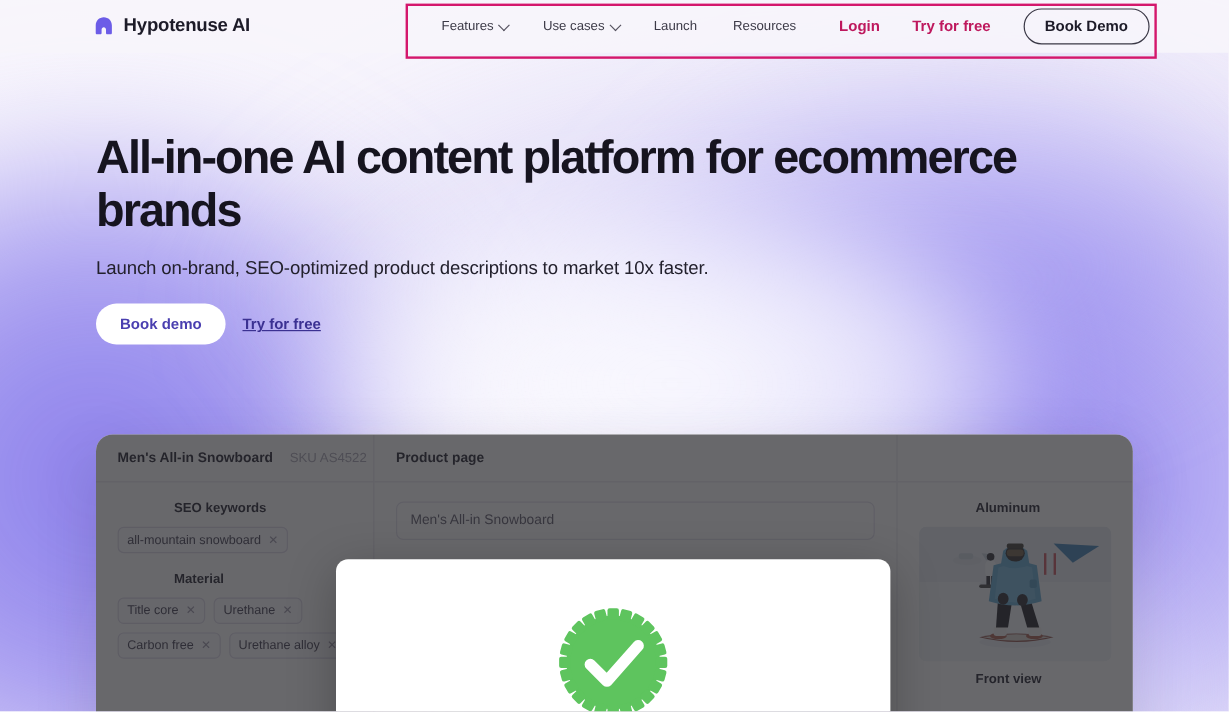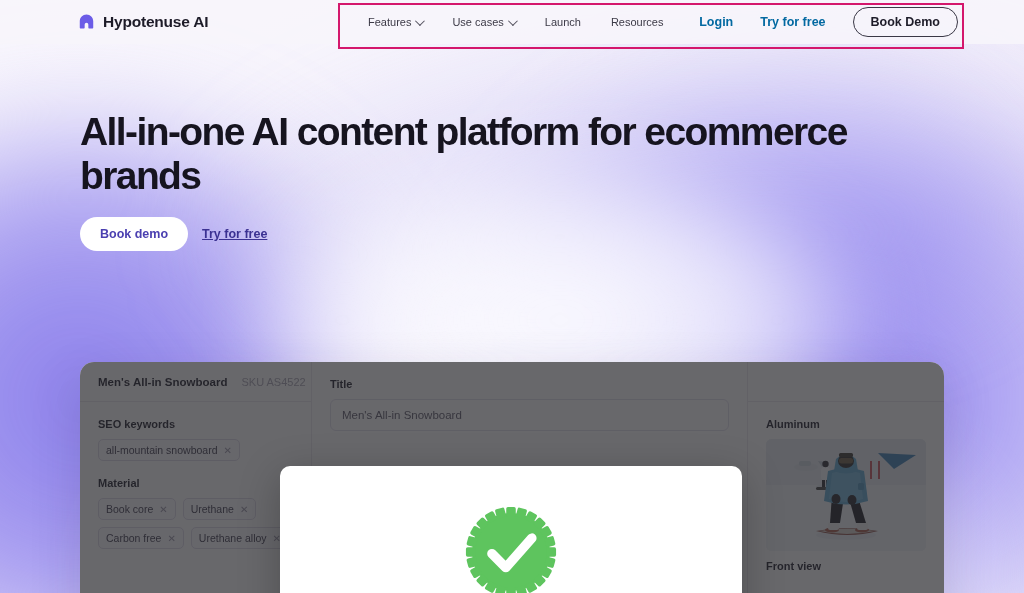--- a/index.html
+++ b/index.html
@@ -114,21 +114,21 @@
 
   .nav-right {
     position: absolute;
     right: 66px;
     display: flex;
     align-items: center;
     gap: 18px;
   }
   .nav-login, .nav-try {
     font-size: 12.5px;
-    color: #0369a1;
+    color: #be185d;
     font-weight: 600;
     cursor: pointer;
     white-space: nowrap;
   }
   .nav-try { padding: 5px 9px; border-radius: 14px; }
   .btn-book-demo {
     font-size: 12.5px;
     font-weight: 700;
     color: #1d1b28;
     border: 1.2px solid #3a3846;
@@ -213,24 +213,24 @@
     display: flex;
     align-items: center;
     padding: 0 18px;
     border-bottom: 1px solid #e9e7ef;
     gap: 14px;
   }
   .dash-head-title { font-size: 11.5px; font-weight: 700; color: #1d1b28; white-space: nowrap; }
   .dash-head-sku   { font-size: 11px; color: #a9a6b4; white-space: nowrap; }
 
   .dash-body { padding: 16px 18px 0 18px; }
-  .field-label { font-size: 11px; font-weight: 700; color: #1d1b28; margin-bottom: 9px; }
+  .field-label { font-size: 11px; font-weight: 700; color: #1d1b28; margin-bottom: 9px; margin-left: 47px; }
   .tag-row { display: flex; flex-wrap: wrap; gap: 7px; margin-bottom: 16px; }
   .tag {
-    display: inline-flex; align-items: center; gap: 6px;
+    display: inline-flex; align-items: flex-start; gap: 6px;
     border: 1px solid #ddd9e8;
     border-radius: 5px;
     padding: 4px 7px;
     font-size: 10.5px;
     color: #3e3b4d;
     background: #fbfaff;
     white-space: nowrap;
   }
   .tag-x { color: #9a96a8; font-size: 10px; }
 
@@ -325,20 +325,21 @@
       <span class="nav-login">Login</span>
       <span class="nav-try">Try for free</span>
       <button class="btn-book-demo">Book Demo</button>
     </div>
   </div>
 
   <div class="highlight-box"></div>
 
   <div class="hero">
     <div class="hero-title">All-in-one AI content platform for ecommerce brands</div>
+    <div class="hero-sub">Launch on-brand, SEO-optimized product descriptions to market 10x faster.</div>
     <div class="hero-cta">
       <button class="cta-primary">Book demo</button>
       <span class="cta-secondary">Try for free</span>
     </div>
   </div>
 
   <div class="dashboard">
     <div class="dash-inner">
 
       <div class="dash-col-left">
@@ -351,43 +352,45 @@
           <div class="tag-row">
             <span class="tag">
               <span>all-mountain snowboard</span>
               <span class="tag-x">✕</span>
             </span>
           </div>
 
           <div class="field-label">Material</div>
           <div class="tag-row">
             <span class="tag">
-              <span>Book core</span>
+              <span>Title core</span>
               <span class="tag-x">✕</span>
             </span>
             <span class="tag">
               <span>Urethane</span>
               <span class="tag-x">✕</span>
             </span>
             <span class="tag">
               <span>Carbon free</span>
               <span class="tag-x">✕</span>
             </span>
             <span class="tag">
               <span>Urethane alloy</span>
               <span class="tag-x">✕</span>
             </span>
           </div>
 
         </div>
       </div>
 
       <div class="dash-col-mid">
+        <div class="dash-head">
+          <span class="dash-head-title">Product page</span>
+        </div>
         <div class="dash-body">
-          <div class="field-label">Title</div>
           <div class="input-box">Men's All-in Snowboard</div>
         </div>
       </div>
 
       <div class="dash-col-right">
         <div class="dash-head"></div>
         <div class="dash-body">
           <div class="field-label">Aluminum</div>
           <div class="thumb">
             <svg viewBox="0 0 160 112" preserveAspectRatio="xMidYMid slice">

